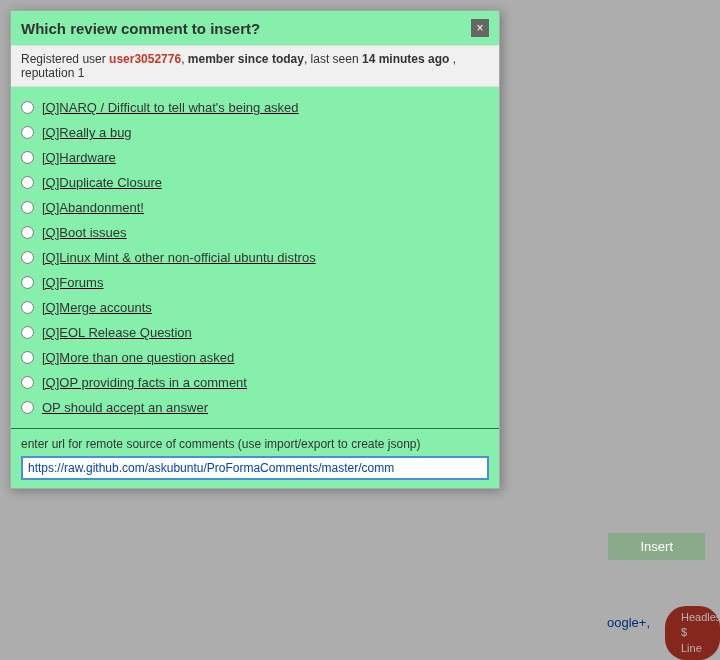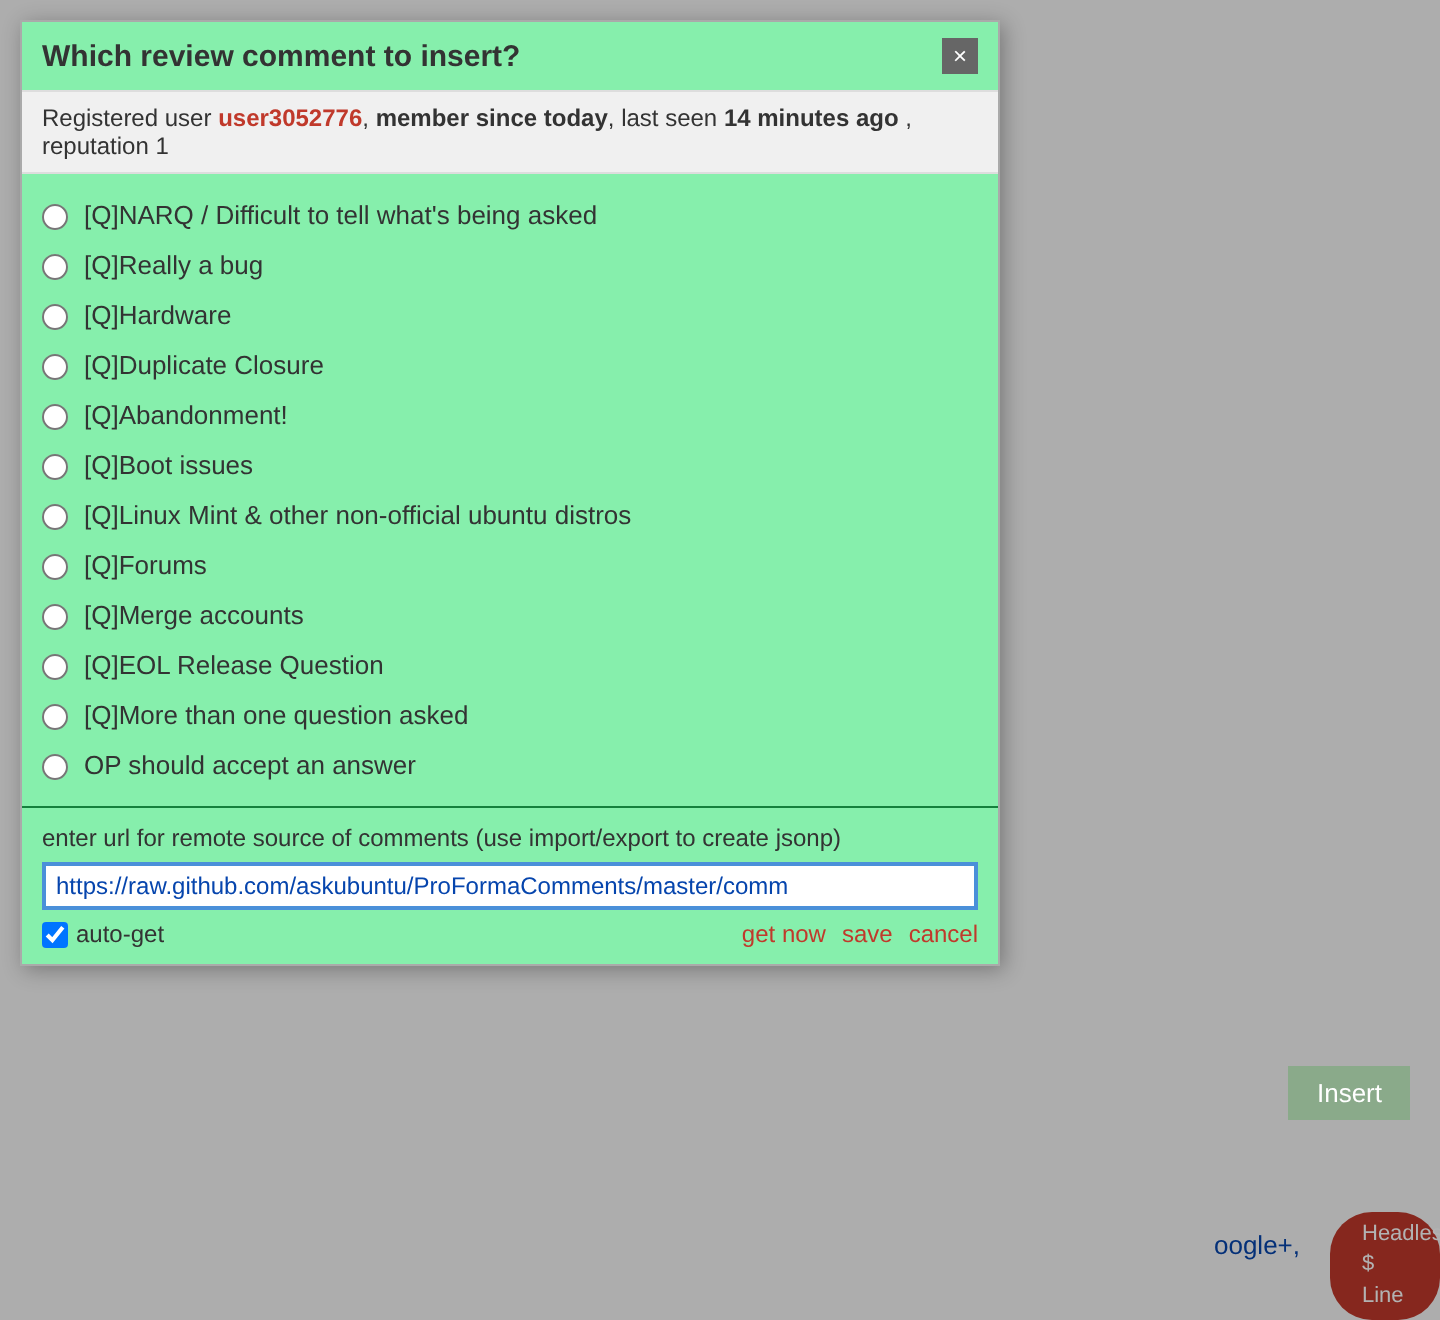--- a/index.html
+++ b/index.html
@@ -110,22 +110,23 @@
     }
 
     .modal-body {
       padding: 8px 10px;
       max-height: 460px;
       overflow-y: auto;
     }
 
     .radio-item {
       display: flex;
-      align-items: flex-end;
+      align-items: center;
       padding: 5px 0;
+      text-decoration: underline;
     }
 
     .radio-item input[type="radio"] {
       margin-right: 8px;
       cursor: pointer;
     }
 
     .radio-item label {
       font-size: 13px;
       color: #333;
@@ -187,21 +188,21 @@
     }
 
     
     .insert-btn {
       position: absolute;
       right: 15px;
       bottom: 100px;
       background: #8aaa8a;
       color: #fff;
       border: none;
-      padding: 6px 14px;
+      padding: 6px 32px;
       font-size: 13px;
       cursor: pointer;
       z-index: 10;
     }
   </style>
 </head>
 <body>
 
 <div class="bg-content"></div>
 
@@ -272,33 +273,26 @@
       </div>
       <div class="radio-item">
         <input type="radio" name="review-comment" id="opt10" style="">
         <label for="opt10">[Q]EOL Release Question</label>
       </div>
       <div class="radio-item">
         <input type="radio" name="review-comment" id="opt11" style="">
         <label for="opt11">[Q]More than one question asked</label>
       </div>
       <div class="radio-item">
+        <input type="radio" name="review-comment" id="opt12" style="">
+        <label for="opt12">[Q]OP providing facts in a comment</label>
+      </div>
+      <div class="radio-item">
         <input type="radio" name="review-comment" id="opt13" style="">
         <label for="opt13">OP should accept an answer</label>
       </div>
     </div>
 
   <div class="modal-footer">
     <div class="url-description">enter url for remote source of comments (use import/export to create jsonp)</div>
     <input type="text" class="url-input" value="https://raw.github.com/askubuntu/ProFormaComments/master/comm" style="">
-    <div class="footer-actions">
-      <label class="auto-get-label">
-        <input type="checkbox" checked="" style="">
-        <span>auto-get</span>
-      </label>
-      <div class="action-links">
-        <button class="action-link">get now</button>
-        <button class="action-link">save</button>
-        <button class="action-link">cancel</button>
-      </div>
-    </div>
   </div>
 </div>
 
 </body></html>

